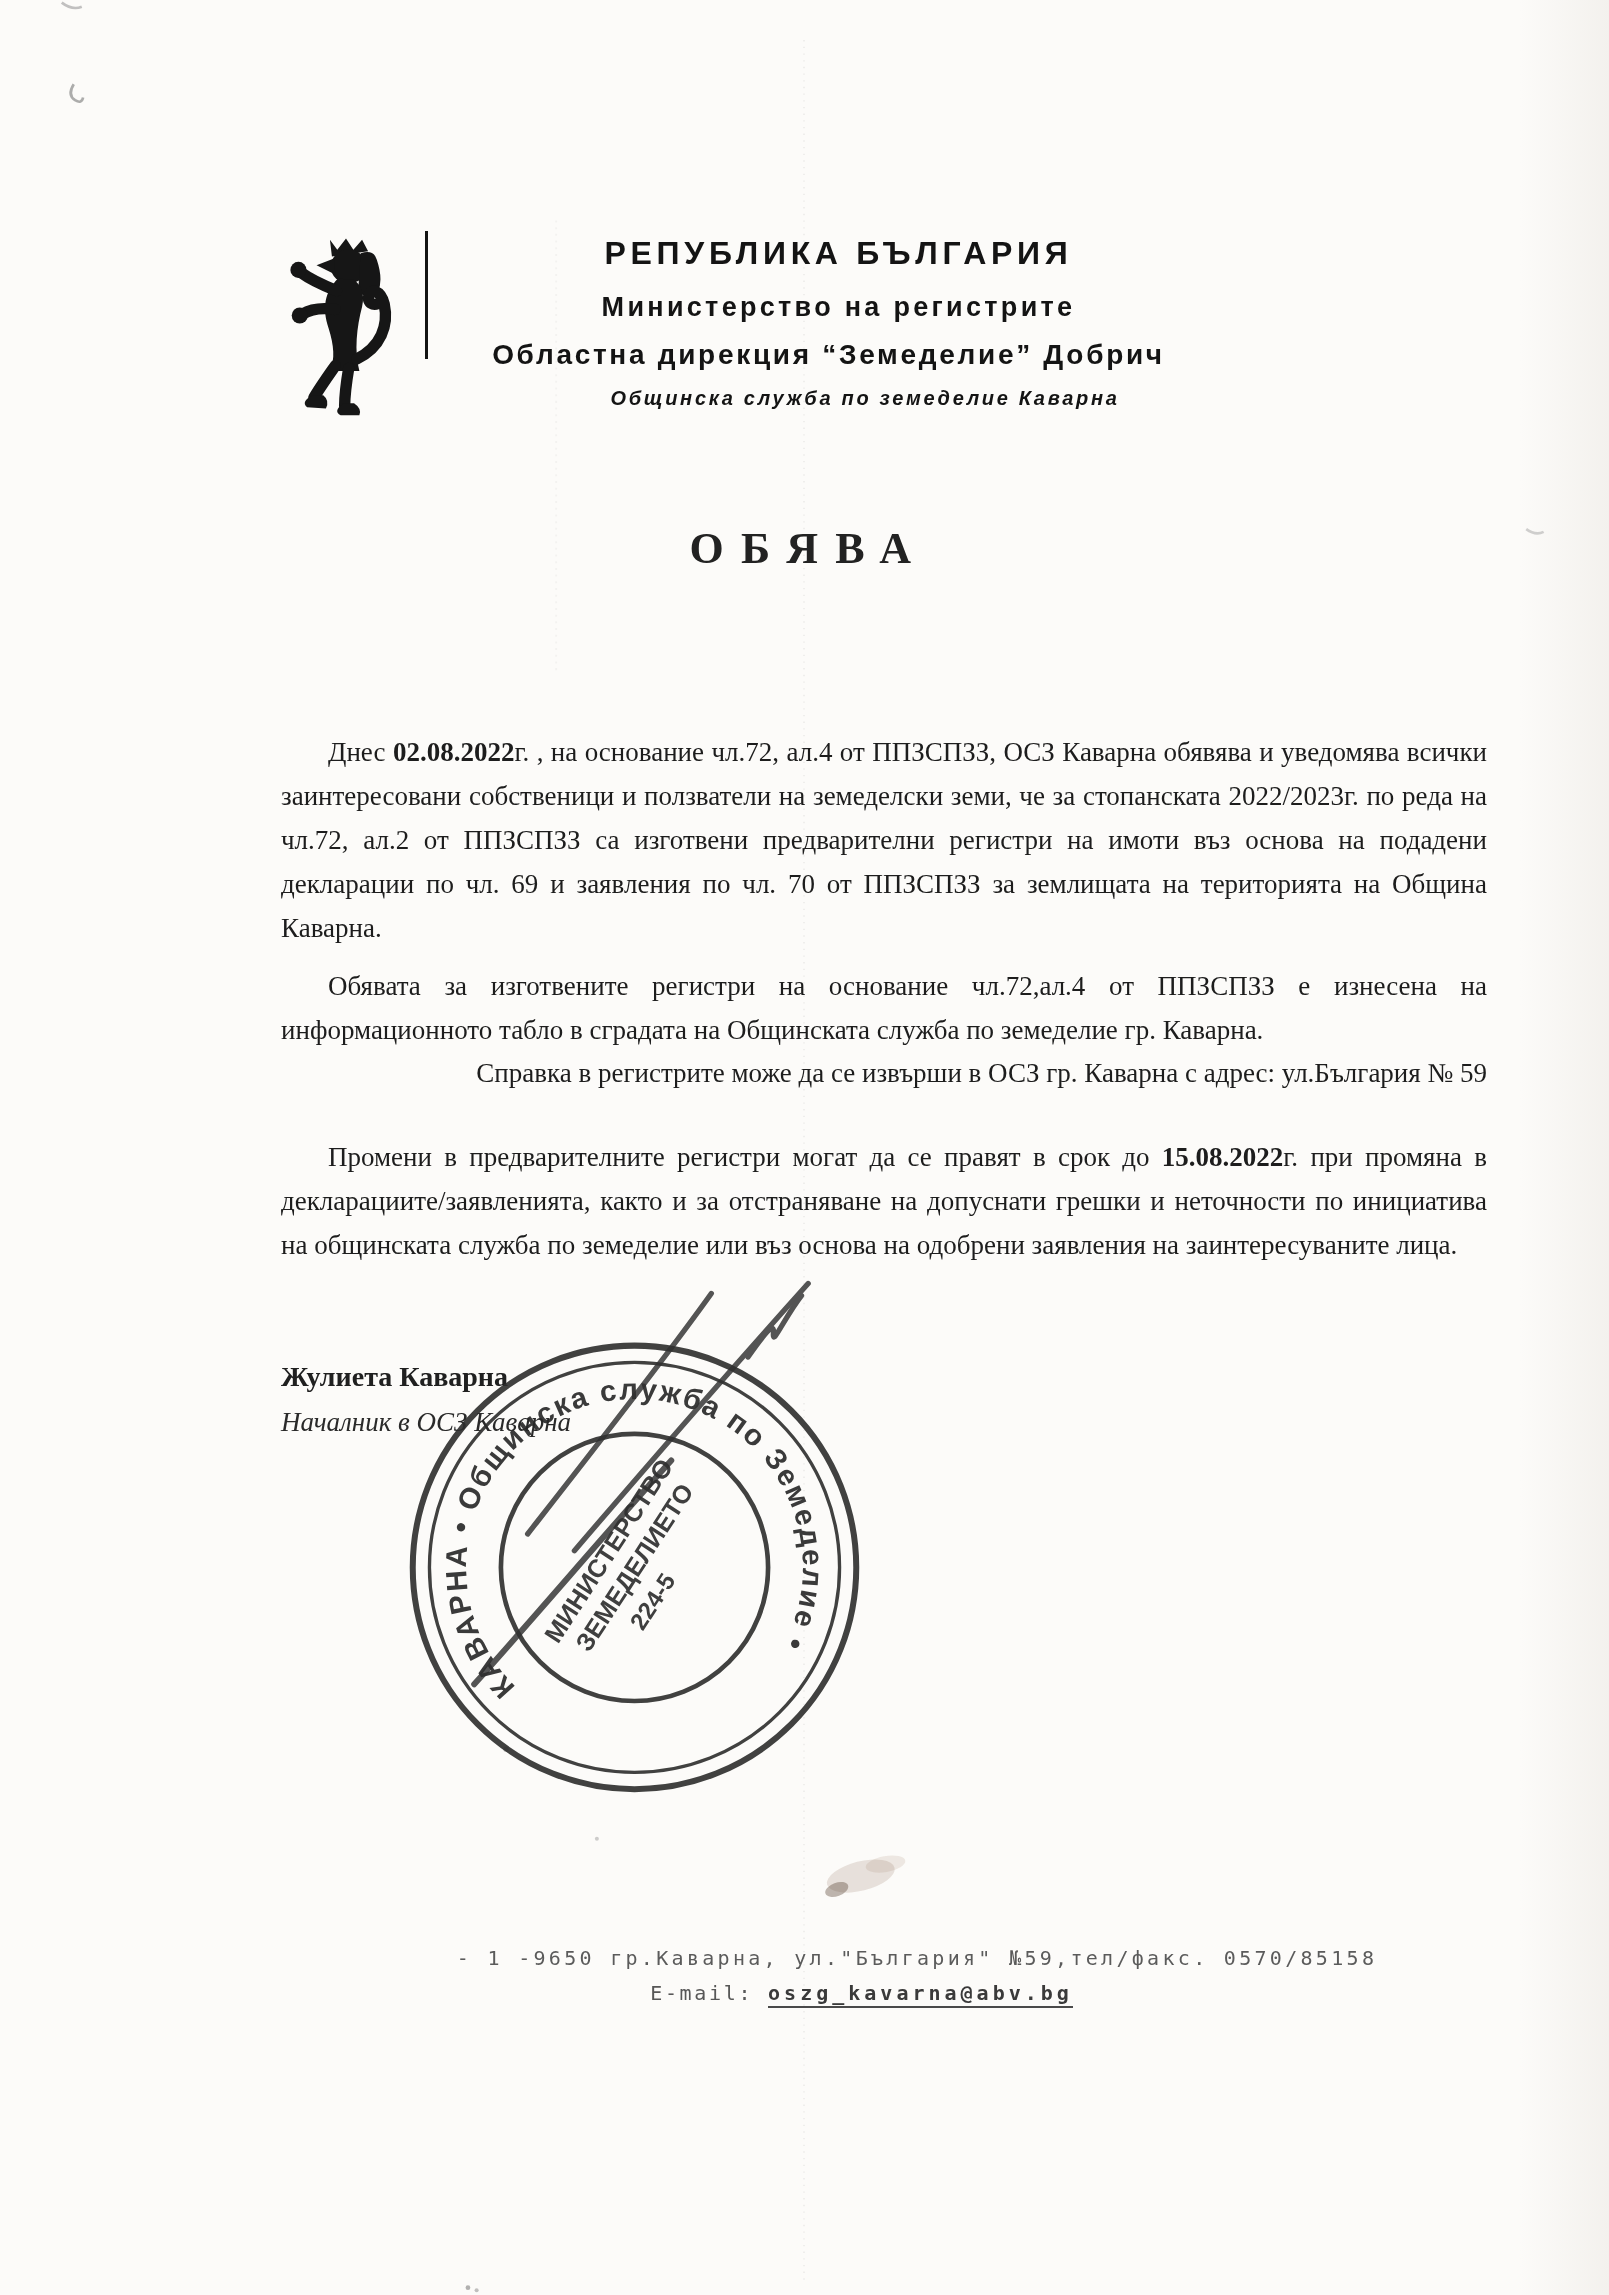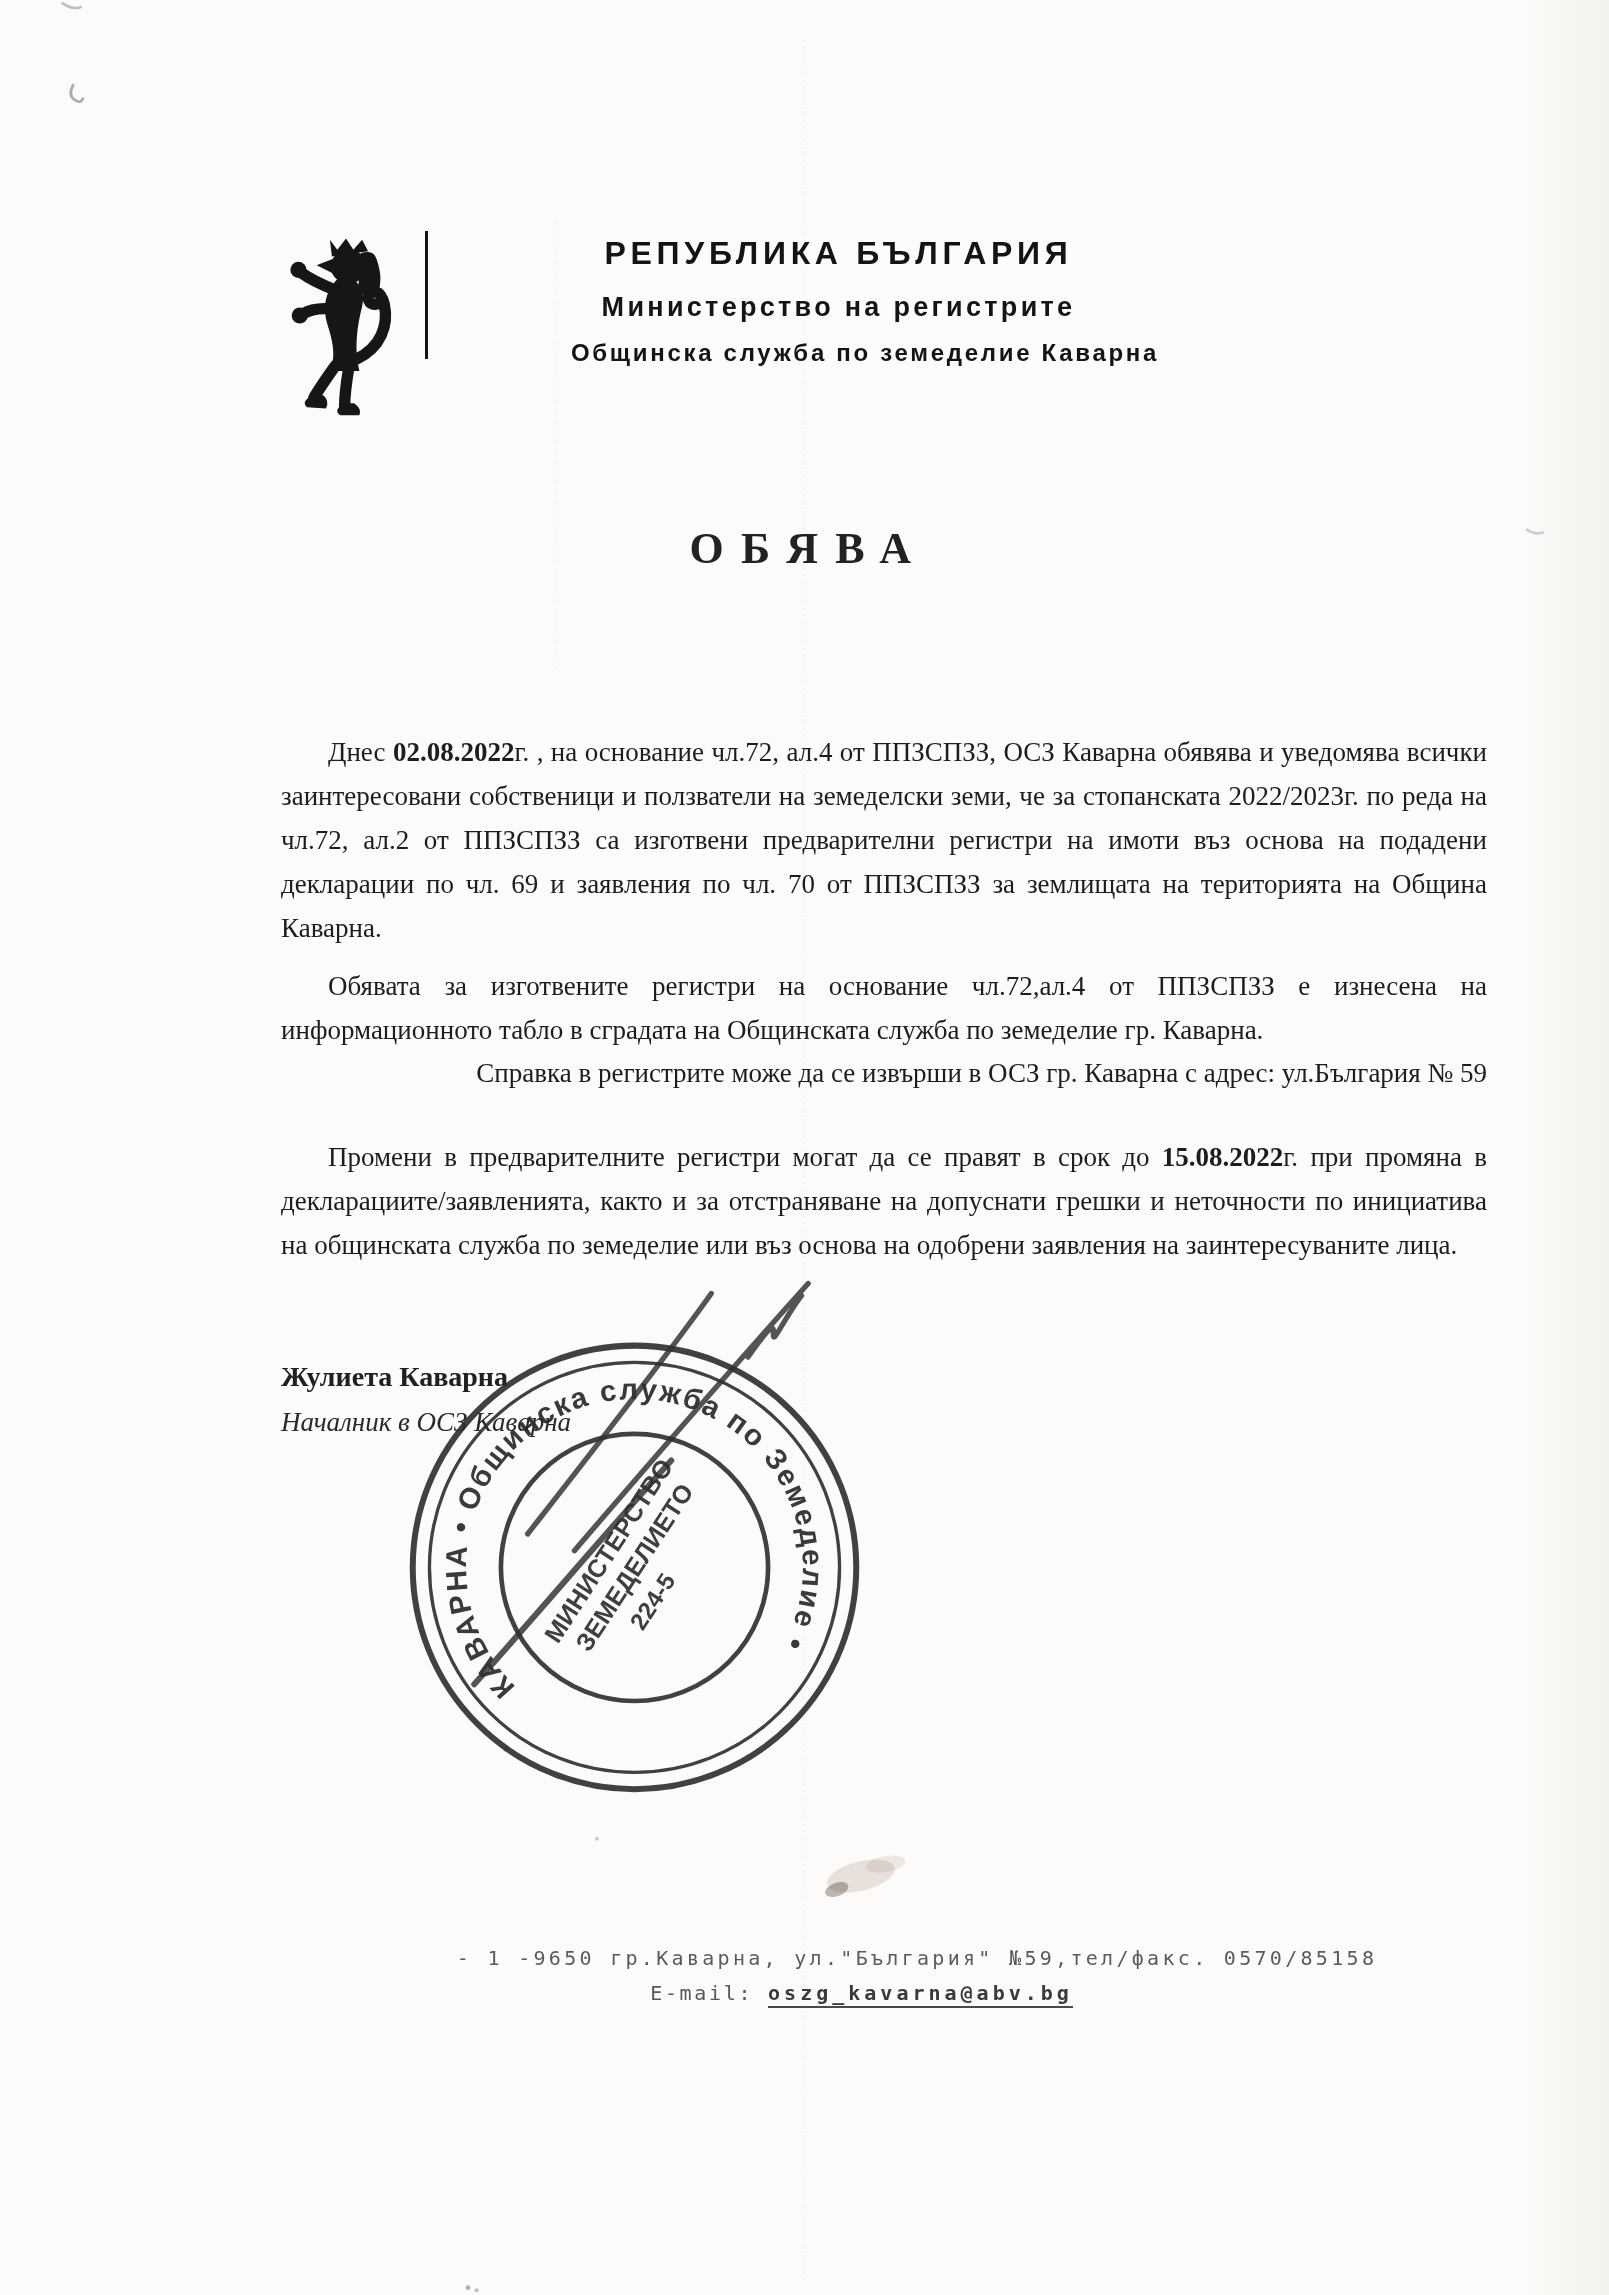--- a/index.html
+++ b/index.html
@@ -14,21 +14,21 @@
     padding-left:24px;
   }
   
   .lion{position:absolute;left:279px;top:226px;width:134px;height:195px;z-index:2;}
   .vline{position:absolute;left:425px;top:231px;width:2.7px;height:128px;background:#141414;z-index:2;}
   .lh{position:absolute;left:421px;top:235px;width:835px;text-align:center;z-index:2;
       font-family:"Liberation Sans", sans-serif;font-weight:bold;color:#141414;}
   .lh .l1{font-size:32px;letter-spacing:4.7px;margin:0 0 20px 0;}
   .lh .l2{font-size:27px;letter-spacing:3.3px;margin:0 0 16px 0;}
   .lh .l3{font-size:28px;letter-spacing:2.7px;margin:0 0 16px -20px;}
-  .lh .l4{font-size:24px;letter-spacing:2.7px;margin:0 0 0 53px;}
+  .lh .l4{font-size:20px;letter-spacing:2.7px;margin:0 0 0 53px;font-style:italic;}
   
   .title{position:absolute;left:281px;top:523px;width:1056px;text-align:center;
          font-size:44px;font-weight:bold;letter-spacing:17.4px;color:#222;z-index:2;}
   
   .para{position:absolute;left:281px;width:1206px;margin:0;
         font-size:27px;line-height:44px;text-align:justify;text-indent:47px;z-index:2;color:#1d1d1d;}
   .p1{top:730px;}
   .p2{top:964px;}
   .p3{top:1051px;text-align:right;}
   .p4{top:1135px;}
@@ -89,20 +89,21 @@
       <path d="M50,252 q-18,10 -8,18 l28,2 q6,-12 -4,-20 z"></path>
       <path d="M96,264 q-16,12 -4,18 l28,0 q4,-10 -8,-18 z"></path>
     </g>
   </svg>
 
   <div class="vline"></div>
 
   <div class="lh">
     <div class="l1">РЕПУБЛИКА БЪЛГАРИЯ</div>
     <div class="l2">Министерство на регистрите</div>
+    <div class="l3">Областна дирекция “Земеделие” Добрич</div>
     <div class="l4">Общинска служба по земеделие Каварна</div>
   </div>
 
   <div class="title">ОБЯВА</div>
 
   <p class="para p1"><span>Днес </span><b>02.08.2022</b><span>г. , на основание чл.72, ал.4 от ППЗСПЗЗ, ОСЗ Каварна обявява и уведомява всички заинтересовани собственици и ползватели на земеделски земи, че за стопанската 2022/2023г. по реда на чл.72, ал.2 от ППЗСПЗЗ са изготвени предварителни регистри на имоти въз основа на подадени декларации по чл. 69 и заявления по чл. 70 от ППЗСПЗЗ за землищата на територията на Община Каварна.</span></p>
 
   <p class="para p2">Обявата за изготвените регистри на основание чл.72,ал.4 от ППЗСПЗЗ е изнесена на информационното табло в сградата на Общинската служба по земеделие гр. Каварна.</p>
 
   <p class="para p3">Справка в регистрите може да се извърши в ОСЗ гр. Каварна с адрес: ул.България № 59</p>

